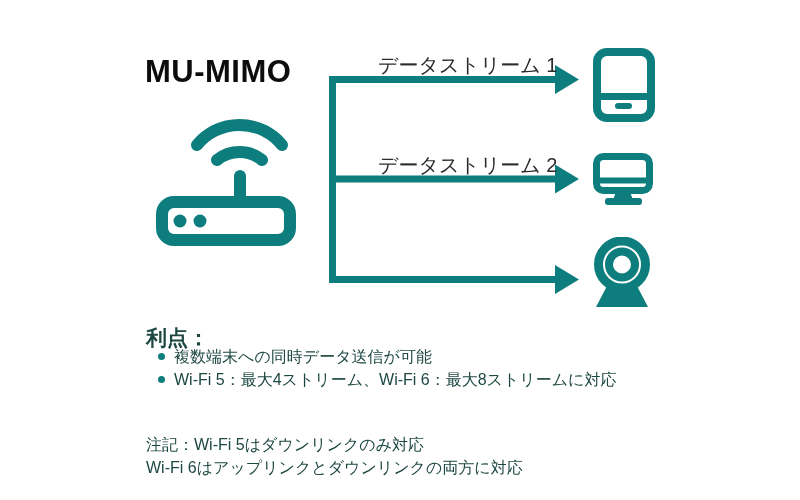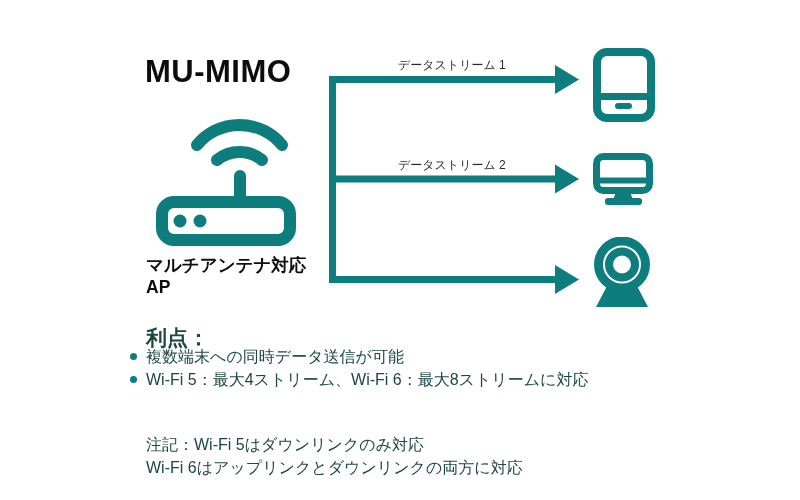--- a/index.html
+++ b/index.html
@@ -12,35 +12,35 @@
     font-size:31px; font-weight:700; letter-spacing:.5px;
     color:var(--heading-text); line-height:1;
   }
   svg.icon { position:absolute; color:var(--accent-teal); }
   .router  { left:150px; top:118px; width:150px; height:135px; }
   .connector { left:329px; top:62px; width:254px; height:235px; }
   .device-tablet  { left:593px; top:48px;  width:62px; height:74px; }
   .device-monitor { left:593px; top:153px; width:60px; height:52px; }
   .device-webcam  { left:590px; top:237px; width:64px; height:72px; }
   .stream-label {
-    position:absolute; left:378px; font-size:12px; line-height:16px;
-    color:var(--stream-label); white-space:nowrap;margin-left:20px;
+    position:absolute; left:378px; font-size:20px; line-height:16px;
+    color:var(--stream-label); white-space:nowrap;
   }
   .s1 { top:57px; } .s2 { top:157px;text-align:right; } .s3 { top:257px; }
   .ap-label {
     position:absolute; left:146px; top:254px;
     font-size:17.5px; font-weight:700; line-height:22px;
     color:var(--heading-text); white-space:nowrap;
   }
   .benefits-heading {
     position:absolute; left:146px; top:324px;
     font-size:21px; font-weight:700; color:var(--benefit-text);
   }
   ul.benefit-list {
-    position:absolute; left:130px; top:349px; margin:0; padding:0; list-style:none;
+    position:absolute; left:158px; top:349px; margin:0; padding:0; list-style:none;
   }
   ul.benefit-list li {
     margin:0 0 7px 0; font-size:16px; line-height:16px;
     color:var(--benefit-text); white-space:nowrap;
   }
   .dot {
     display:inline-block; width:7px; height:7px; border-radius:50%;
     background:var(--accent-teal); margin-right:9px; position:relative; top:-2px;
   }
   .notes {
@@ -57,24 +57,20 @@
 
   <svg class="icon router" viewBox="0 0 150 135" fill="none">
     <path d="M47 27 A55 55 0 0 1 132 27" stroke="currentColor" stroke-width="12" stroke-linecap="round"></path>
     <path d="M67 42 A36 36 0 0 1 112 42" stroke="currentColor" stroke-width="12" stroke-linecap="round"></path>
     <line x1="90" y1="58" x2="90" y2="85" stroke="currentColor" stroke-width="12" stroke-linecap="round"></line>
     <rect x="12" y="84" width="128" height="38" rx="12" fill="#ffffff" stroke="currentColor" stroke-width="12"></rect>
     <circle cx="30" cy="103" r="6.5" fill="currentColor"></circle>
     <circle cx="50" cy="103" r="6.5" fill="currentColor"></circle>
   </svg>
 
-  <div class="ap-label">
-    <div>マルチアンテナ対応</div>
-    <div>AP</div>
-  </div>
 
   <svg class="icon connector" viewBox="0 0 254 235">
     <rect x="0" y="14" width="7" height="207" fill="currentColor"></rect>
     <rect x="0" y="14" width="226" height="7" fill="currentColor"></rect>
     <polygon points="226,3 226,32 250,17.5" fill="currentColor"></polygon>
     <rect x="0" y="113.5" width="226" height="7" fill="currentColor"></rect>
     <polygon points="226,102.5 226,131.5 250,117" fill="currentColor"></polygon>
     <rect x="0" y="214" width="226" height="7" fill="currentColor"></rect>
     <polygon points="226,203 226,232 250,217.5" fill="currentColor"></polygon>
   </svg>

